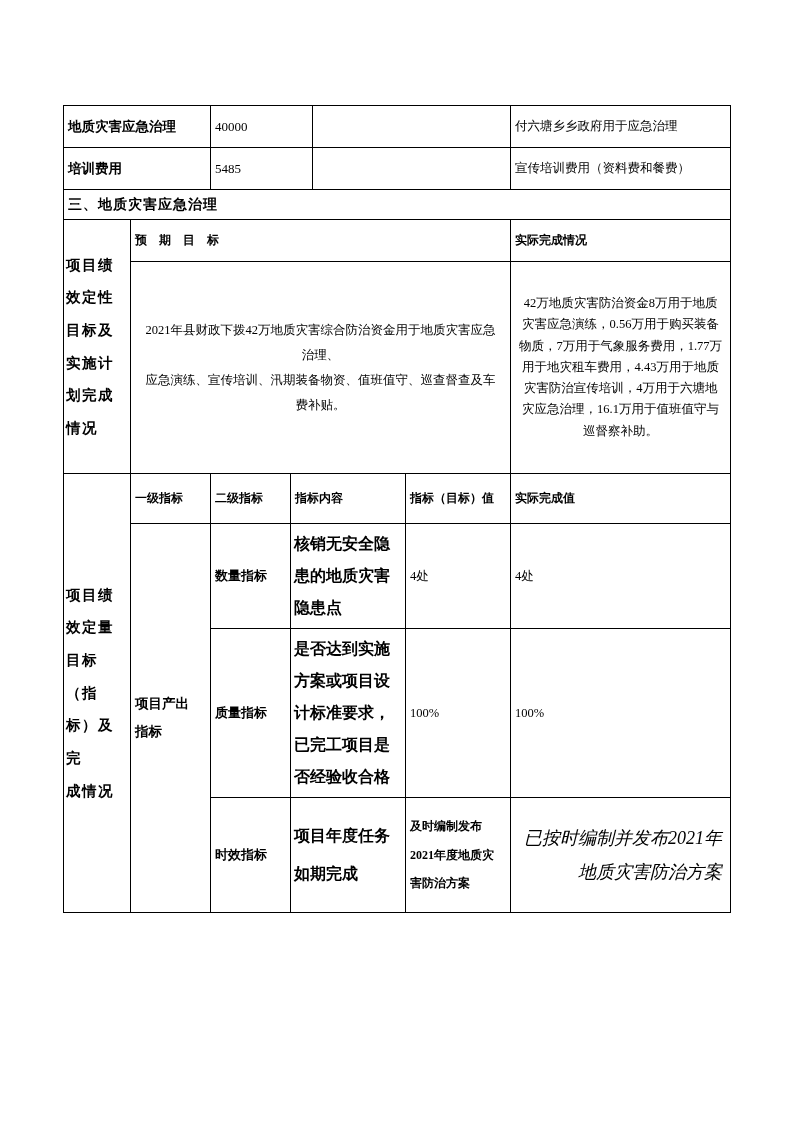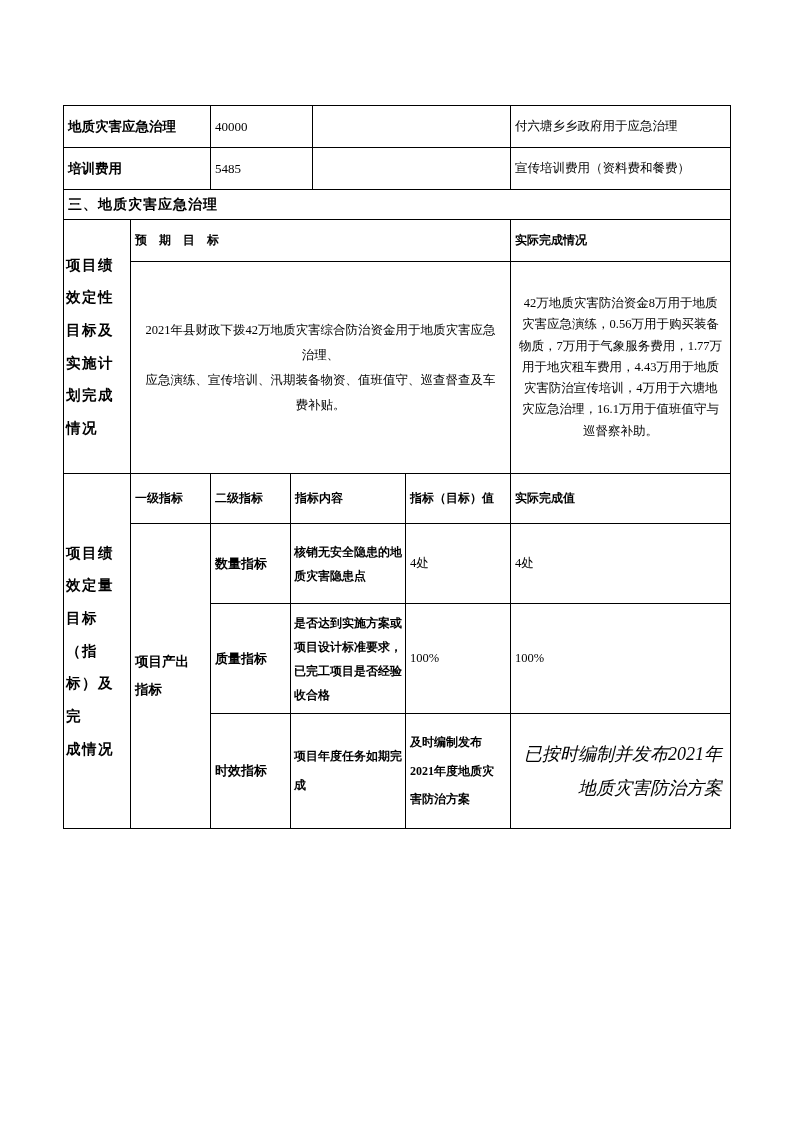--- a/index.html
+++ b/index.html
@@ -68,21 +68,21 @@
   }
   .para-justify {
     font-size:12.5px;
     line-height:1.7;
     text-align:justify;
     padding:8px 7px;
   }
 
   
   .ind-name { font-weight:bold; font-size:13px; }
-  .ind-content { font-weight:bold; font-size:12px; line-height:2.0; padding:4px 3px;margin-left:20px; }
+  .ind-content { font-weight:bold; font-size:16px; line-height:2.0; padding:4px 3px;margin-left:20px; }
   .ind-content-wide { line-height:2.4; }
   .val { font-size:12.5px; }
   .val-spaced {
     font-weight:bold;
     font-size:12px;
     line-height:2.4;
     white-space:pre-line;
   }
   .val-left {
     font-size:18px;

